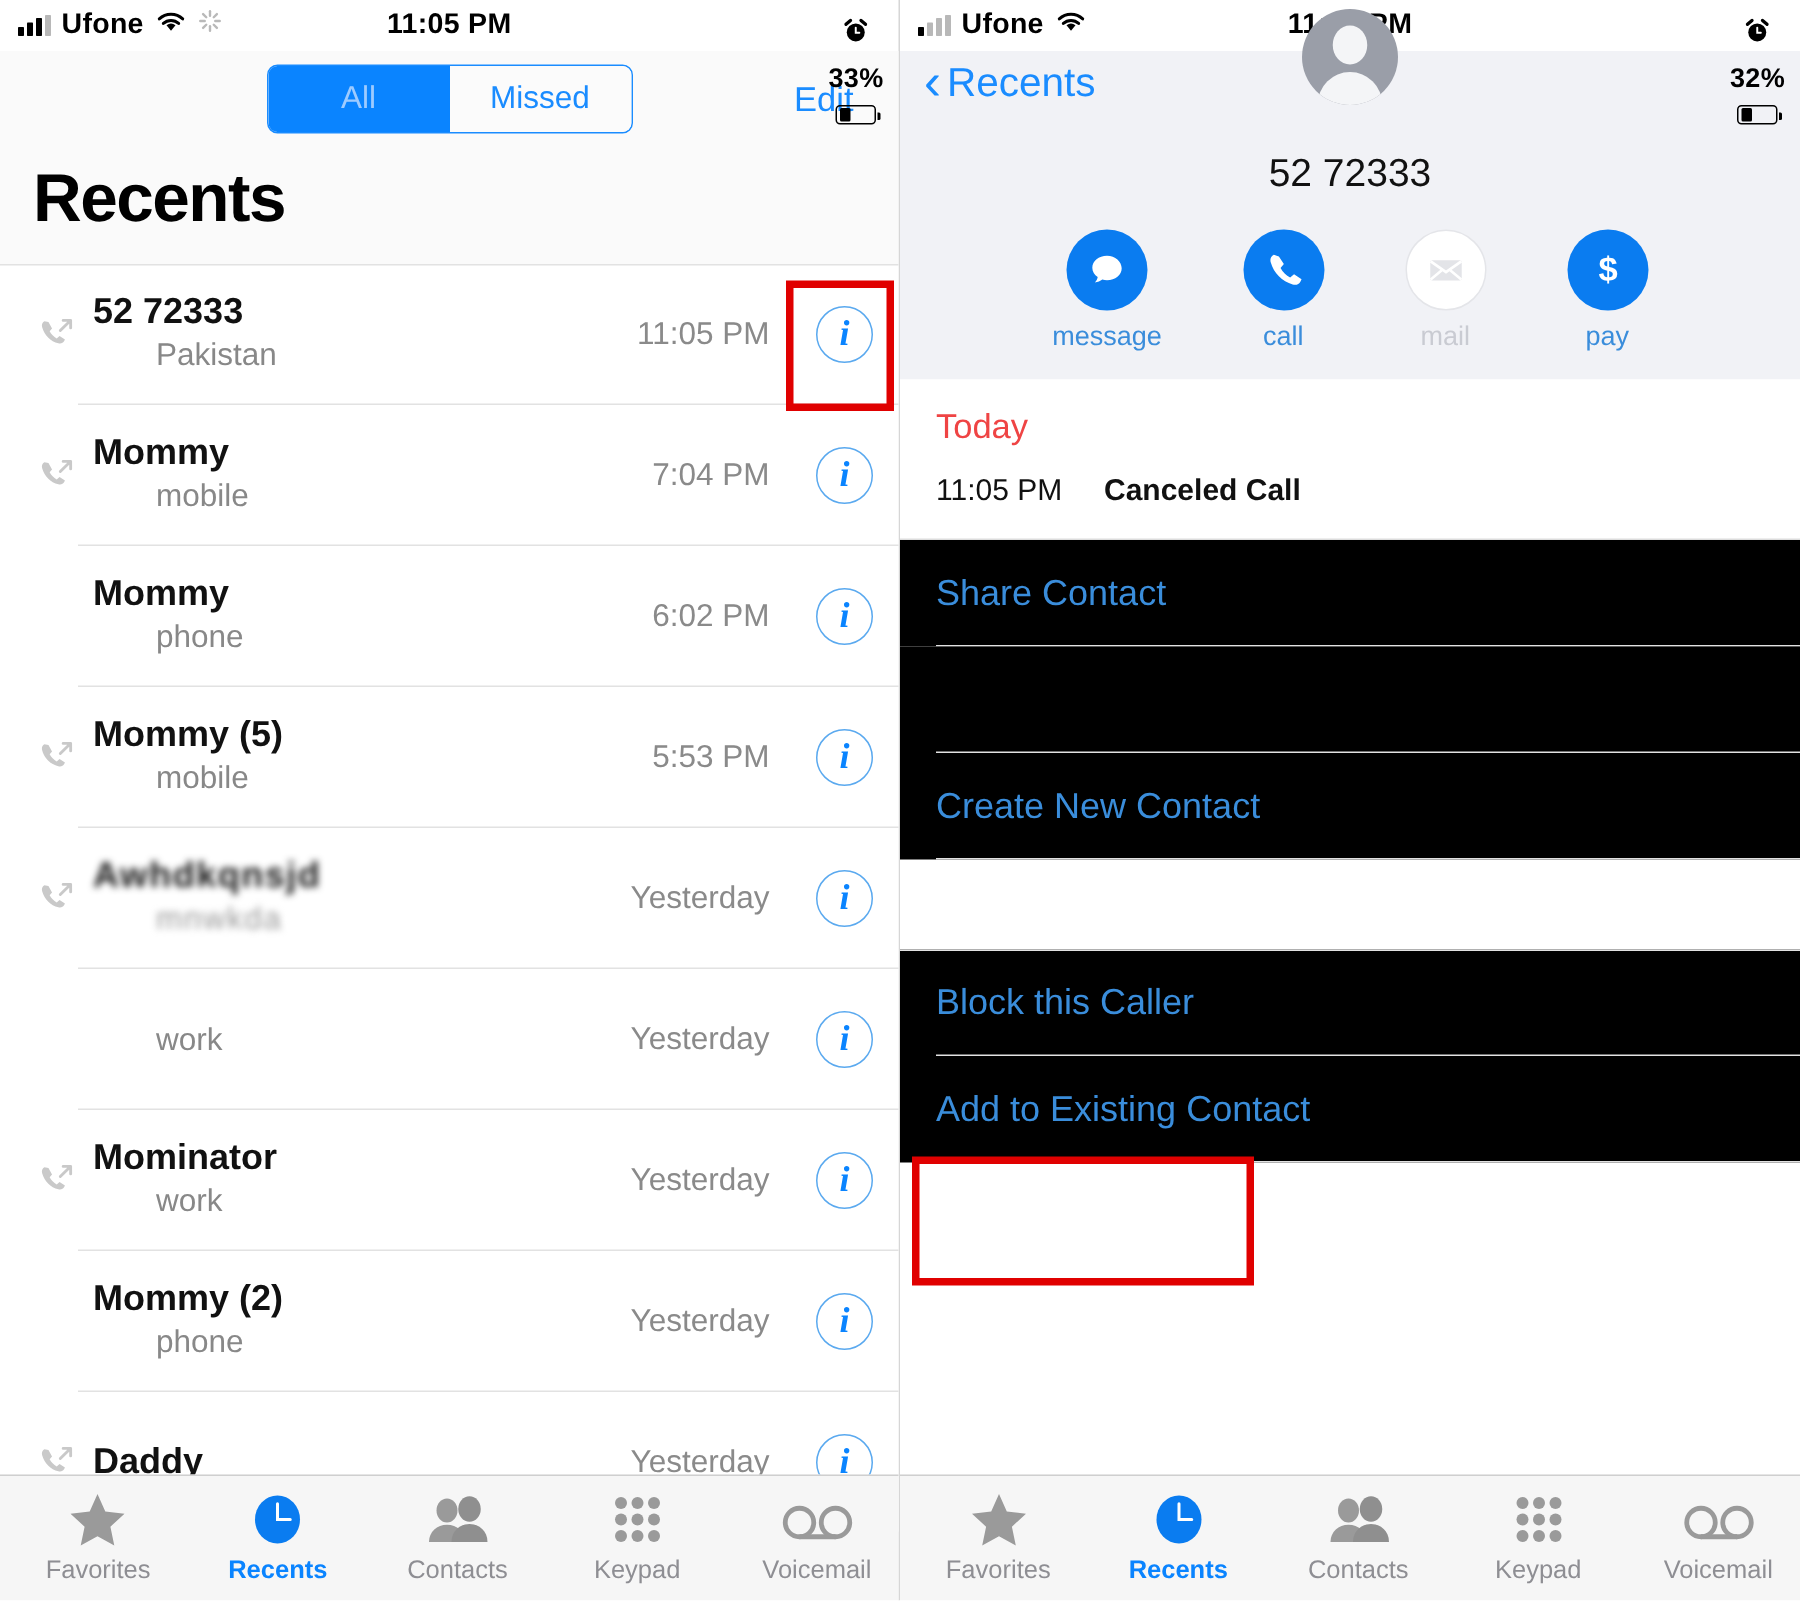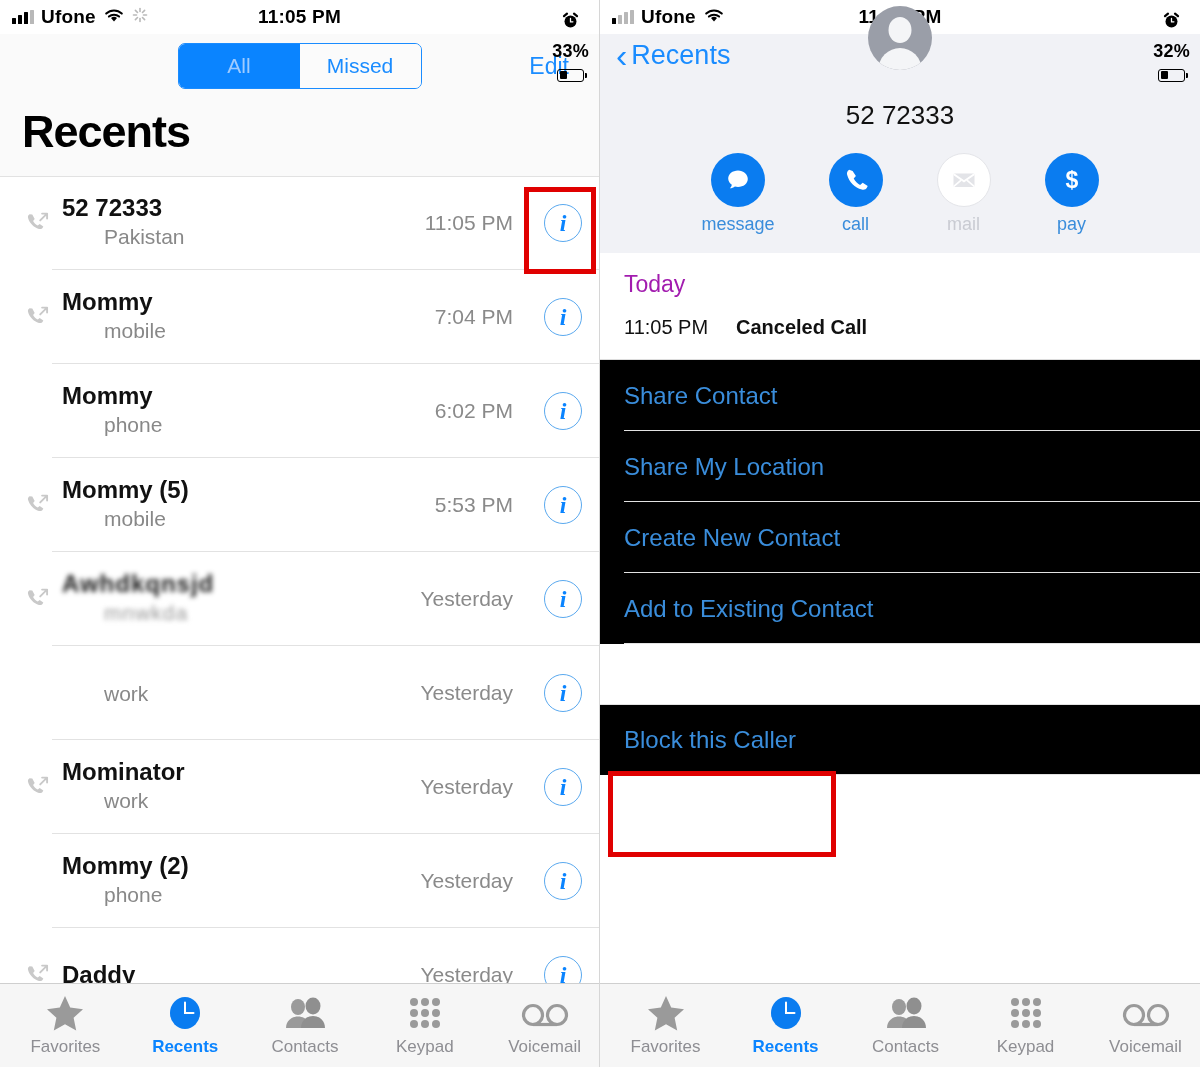--- a/index.html
+++ b/index.html
@@ -106,21 +106,21 @@
   .actions { display:flex; justify-content:center; gap:54px; padding-top:22px; }
   .action { display:flex; flex-direction:column; align-items:center; gap:7px;
             cursor:pointer; }
   .abubble { width:54px; height:54px; border-radius:50%; background:#0a7cf0;
              display:flex; align-items:center; justify-content:center; }
   .abubble.disabled { background:#fff; border:1px solid #e4e5e9; }
   .alabel { font-size:18px; color:#3a8ddb; }
   .alabel.disabled { color:#c9cbd2; }
 
   .hist { background:#fff; padding: 18px 0 0 24px; }
-  .hist-day { font-size:23px; color:#a21caf; }
+  .hist-day { font-size:23px; color:#ef4444; }
   .hist-line { display:flex; align-items:center; margin-top:18px;
                padding-bottom:20px; }
   .hist-time { font-size:20px; color:#111; width:112px; }
   .hist-type { font-size:20px; font-weight:bold; color:#111; }
 
   .optlist { border-top:1px solid #dcdcdc; }
   .opt { height:71px; display:flex; align-items:center; padding-left:24px;
          font-size:24px; color:#3a8ddb; position:relative; cursor:pointer;
          background:#000000; }
   .opt .osep { position:absolute; left:24px; right:0; bottom:0; height:1px;
@@ -536,33 +536,32 @@
         <div class="hist-type">Canceled Call</div>
       </div>
     </div>
 
     <div class="optlist" id="option-list">
         <div class="opt">
           <span>Share Contact</span>
           <div class="osep"></div>
         </div>
         <div class="opt">
-          <span>Share My Location</span>
           <div class="osep"></div>
         </div>
         <div class="opt">
           <span>Create New Contact</span>
           <div class="osep"></div>
         </div>
+        <div class="opt spaced">
+          <span>Block this Caller</span>
+          <div class="osep"></div>
+        </div>
         <div class="opt">
           <span>Add to Existing Contact</span>
-          <div class="osep"></div>
-        </div>
-        <div class="opt spaced">
-          <span>Block this Caller</span>
           <div class="osep"></div>
         </div>
       </div>
 
     <div class="redbox" style="left:8px; top:771px; width:228px; height:86px;"></div>
 
     <div class="tabbar" id="tabbar-right">
         <div class="tab">
           <div class="tab-ico">
             <svg width="40" height="38" viewBox="0 0 40 38">

